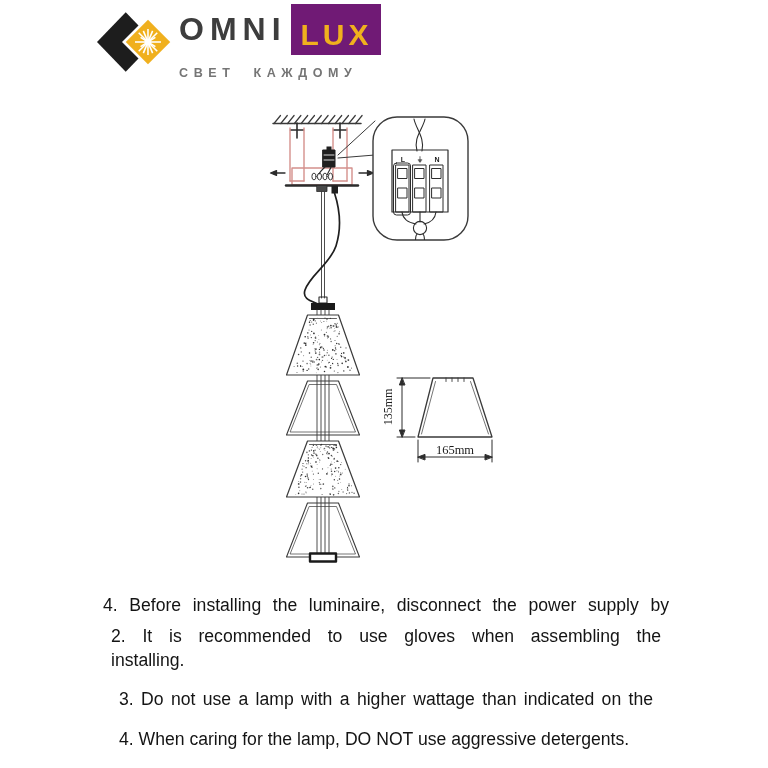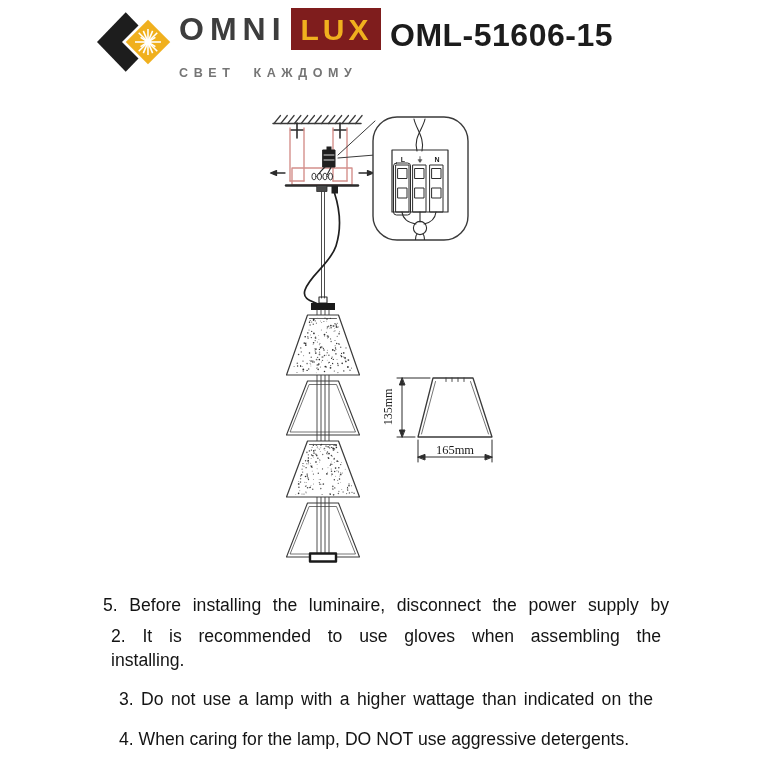--- a/index.html
+++ b/index.html
@@ -4,22 +4,22 @@
 <style>
   html,body{margin:0;padding:0;background:#ffffff;}
   #page{position:relative;width:768px;height:768px;background:#ffffff;overflow:hidden;
         font-family:"Liberation Sans",sans-serif;}
   
   #logo{position:absolute;left:97px;top:6px;display:flex;align-items:flex-start;}
   #logo-icon{width:76px;height:72px;flex:0 0 auto;}
   #logo-text{margin-left:6px;padding-top:6px;}
   #brand-line{display:flex;align-items:center;height:34px;}
   .omni{font-size:32px;font-weight:700;letter-spacing:6px;color:#3d3d3d;line-height:1;}
-  .lux{display:inline-block;background:#7f1d1d;color:#f0b01e;font-size:30px;font-weight:700;
-       letter-spacing:4px;line-height:1;padding:7px 8px 5px 10px;margin-left:4px;}
+  .lux{display:inline-block;background:#701a75;color:#f0b01e;font-size:30px;font-weight:700;
+       letter-spacing:4px;line-height:1;padding:16px 8px 5px 10px;margin-left:4px;}
   .tagline{margin-top:20px;font-size:12.5px;letter-spacing:5.6px;word-spacing:9px;color:#757575;font-weight:600;}
   #model-number{position:absolute;left:390px;top:17px;font-size:32px;font-weight:700;color:#1c1c1c;letter-spacing:0.5px;}
   
   #diagram-svg{position:absolute;left:240px;top:95px;}
   
   #instructions{position:absolute;left:103px;top:594px;width:566px;font-size:17.6px;line-height:23.4px;color:#141414;}
   .instr-line{text-align:justify;text-align-last:justify;}
   .instr-line.last{text-align-last:left;}
 </style>
 </head>
@@ -46,21 +46,20 @@
     </svg>
     <div id="logo-text">
       <div id="brand-line">
         <span class="omni">OMNI</span>
         <span class="lux">LUX</span>
       </div>
       <div class="tagline">СВЕТ КАЖДОМУ</div>
     </div>
   </div>
 
-  <div id="model-number">OML-51606-15</div>
 
   <svg id="diagram-svg" width="300" height="500" viewBox="0 0 300 500" fill="none" stroke-linecap="round" stroke-linejoin="round">
 
     <g stroke="#3a3a3a" stroke-width="1.2" id="hatch-group">
       <line x1="33" y1="28.5" x2="121" y2="28.5" stroke-width="1.5"></line>
     <line x1="34" y1="28.5" x2="40.5" y2="20.5"></line>
         <line x1="40.8" y1="28.5" x2="47.3" y2="20.5"></line>
         <line x1="47.6" y1="28.5" x2="54.1" y2="20.5"></line>
         <line x1="54.4" y1="28.5" x2="60.9" y2="20.5"></line>
         <line x1="61.2" y1="28.5" x2="67.7" y2="20.5"></line>
@@ -586,21 +585,21 @@
         <line x1="180" y1="362" x2="250" y2="362"></line>
         <polygon points="178,362 185,359.4 185,364.6"></polygon>
         <polygon points="252,362 245,359.4 245,364.6"></polygon>
       </g>
       <text x="215" y="358.5" text-anchor="middle" font-family="Liberation Serif, serif" font-size="12.5" fill="#1c1c1c" stroke="none">165mm</text>
     </g>
   </svg>
 
   <div id="instructions">
     <p style="margin:0">
-      <span class="instr-line" style="display:block">5. Before installing the luminaire, disconnect the power supply by</span>
+      <span class="instr-line" style="display:block">4. Before installing the luminaire, disconnect the power supply by</span>
     </p>
     <p style="margin:8px">
       <span class="instr-line" style="display:block">2. It is recommended to use gloves when assembling the</span>
       <span class="instr-line last" style="display:block">installing.</span>
     </p>
     <p style="margin:16px">
       <span class="instr-line" style="display:block">3. Do not use a lamp with a higher wattage than indicated on the</span>
     </p>
     <p style="margin:16px">
       <span class="instr-line last" style="display:block">4. When caring for the lamp, DO NOT use aggressive detergents.</span>

